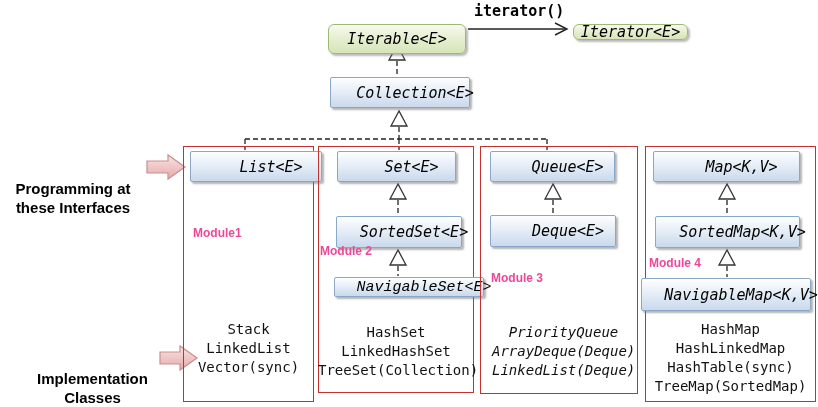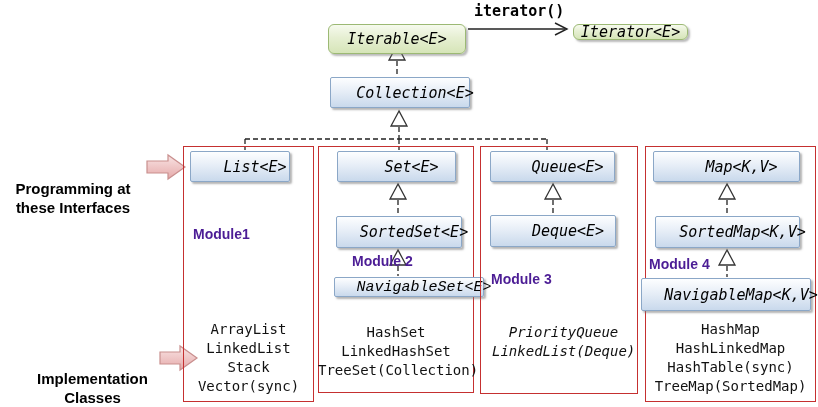--- a/index.html
+++ b/index.html
@@ -43,22 +43,22 @@
   }
   
   .module-rect {
     position: absolute;
     border: 1.6px solid #c53030;
     background: transparent;
   }
   .module-label {
     position: absolute;
     font-weight: bold;
-    font-size: 14px;
-    color: #4c1d95;
+    font-size: 12px;
+    color: #ec4899;
     white-space: nowrap;
   }
   .impl-block {
     position: absolute;
     text-align: center;
     font-family: "DejaVu Sans Mono", "Liberation Mono", monospace;
     font-size: 14px;
     line-height: 19px;
     color: #111;
     white-space: nowrap;
@@ -153,46 +153,46 @@
 <div class="side-label" style="left:2px; top:146px; width:142px;">
   <div>Programming at</div>
   <div>these Interfaces</div>
 </div>
 <div class="side-label" style="left:25px; top:336px; width:135px;">
   <div>Implementation</div>
   <div>Classes</div>
 </div>
 
 <div class="module-rect" style="left:183px; top:146px; width:131px; height:256px;"></div>
-<div class="ibox" style="left:190px; top:151px; width:100px; height:31px;">List&lt;E&gt;</div>
+<div class="ibox" style="left:190px; top:151px; width:132px; height:31px;">List&lt;E&gt;</div>
 <div class="module-label" style="left:193px; top:226px;">Module1</div>
 <div class="impl-block" style="left:183px; top:320px; width:131px;">
-  <div>ArrayList</div>
+  <div>Stack</div>
   <div>LinkedList</div>
-  <div>Stack</div>
   <div>Vector(sync)</div>
 </div>
 
 <div class="module-rect" style="left:318px; top:146px; width:156px; height:247px;"></div>
 <div class="ibox" style="left:337px; top:151px; width:119px; height:31px;">Set&lt;E&gt;</div>
 <div class="ibox" style="left:336px; top:216px; width:126px; height:32px;">SortedSet&lt;E&gt;</div>
-<div class="module-label" style="left:320px; top:253px;padding-left:32px;">Module 2</div>
+<div class="module-label" style="left:320px; top:244px;">Module 2</div>
 <div class="ibox" style="left:334px; top:277px; width:150px; height:20px;font-family:Liberation Mono, monospace;">NavigableSet&lt;E&gt;</div>
 <div class="impl-block" style="left:318px; top:323px; width:156px;">
   <div>HashSet</div>
   <div>LinkedHashSet</div>
   <div>TreeSet(Collection)</div>
 </div>
 
 <div class="module-rect" style="left:480px; top:146px; width:158px; height:248px;"></div>
 <div class="ibox" style="left:490px; top:151px; width:125px; height:31px;">Queue&lt;E&gt;</div>
 <div class="ibox" style="left:490px; top:215px; width:126px; height:32px;">Deque&lt;E&gt;</div>
 <div class="module-label" style="left:491px; top:271px;">Module 3</div>
 <div class="impl-block" style="left:492px; top:323px; width:143px;font-style:italic;">
   <div>PriorityQueue</div>
+  <div>ArrayDeque(Deque)</div>
   <div>LinkedList(Deque)</div>
 </div>
 
 <div class="module-rect" style="left:645px; top:146px; width:171px; height:256px;"></div>
 <div class="ibox" style="left:653px; top:151px; width:147px; height:31px;">Map&lt;K,V&gt;</div>
 <div class="ibox" style="left:655px; top:216px; width:145px; height:32px;">SortedMap&lt;K,V&gt;</div>
 <div class="module-label" style="left:649px; top:256px;">Module 4</div>
 <div class="ibox" style="left:641px; top:278px; width:170px; height:33px;">NavigableMap&lt;K,V&gt;</div>
 <div class="impl-block" style="left:645px; top:320px; width:171px;">
   <div>HashMap</div>

